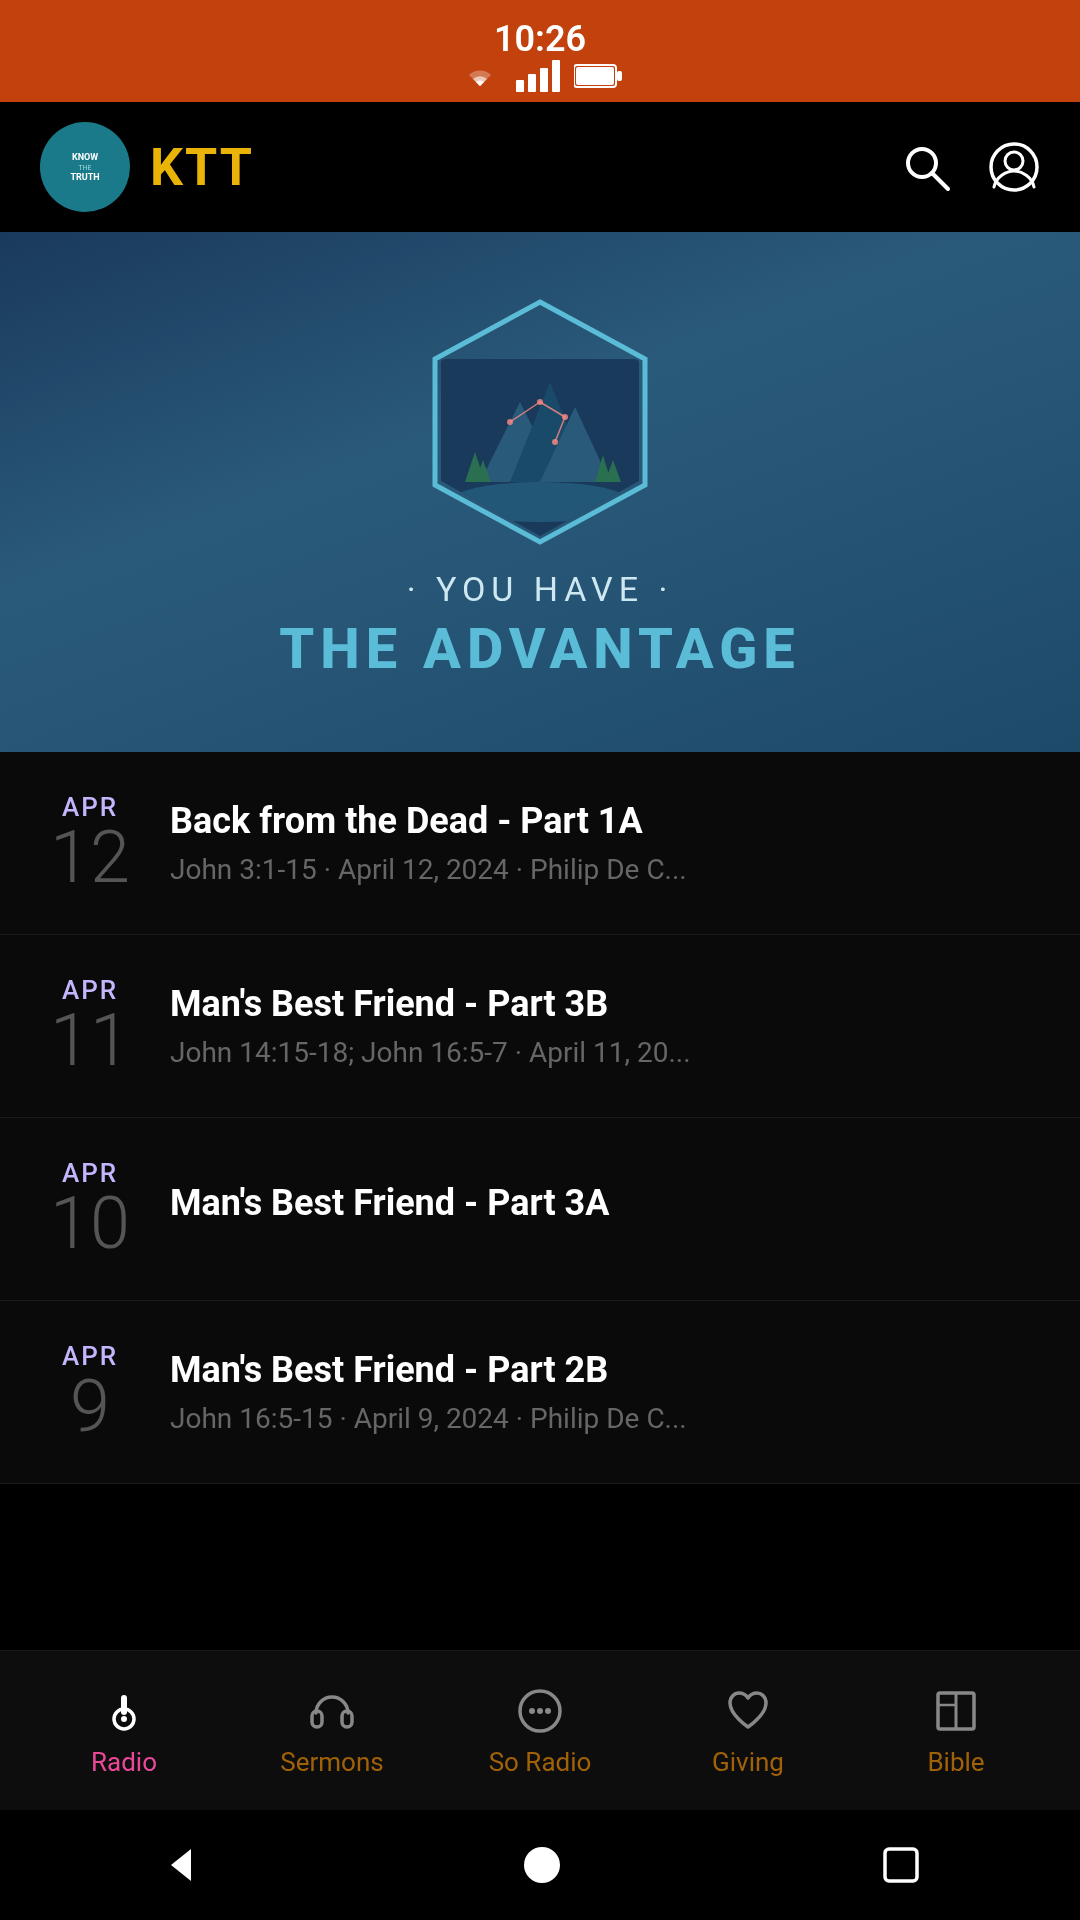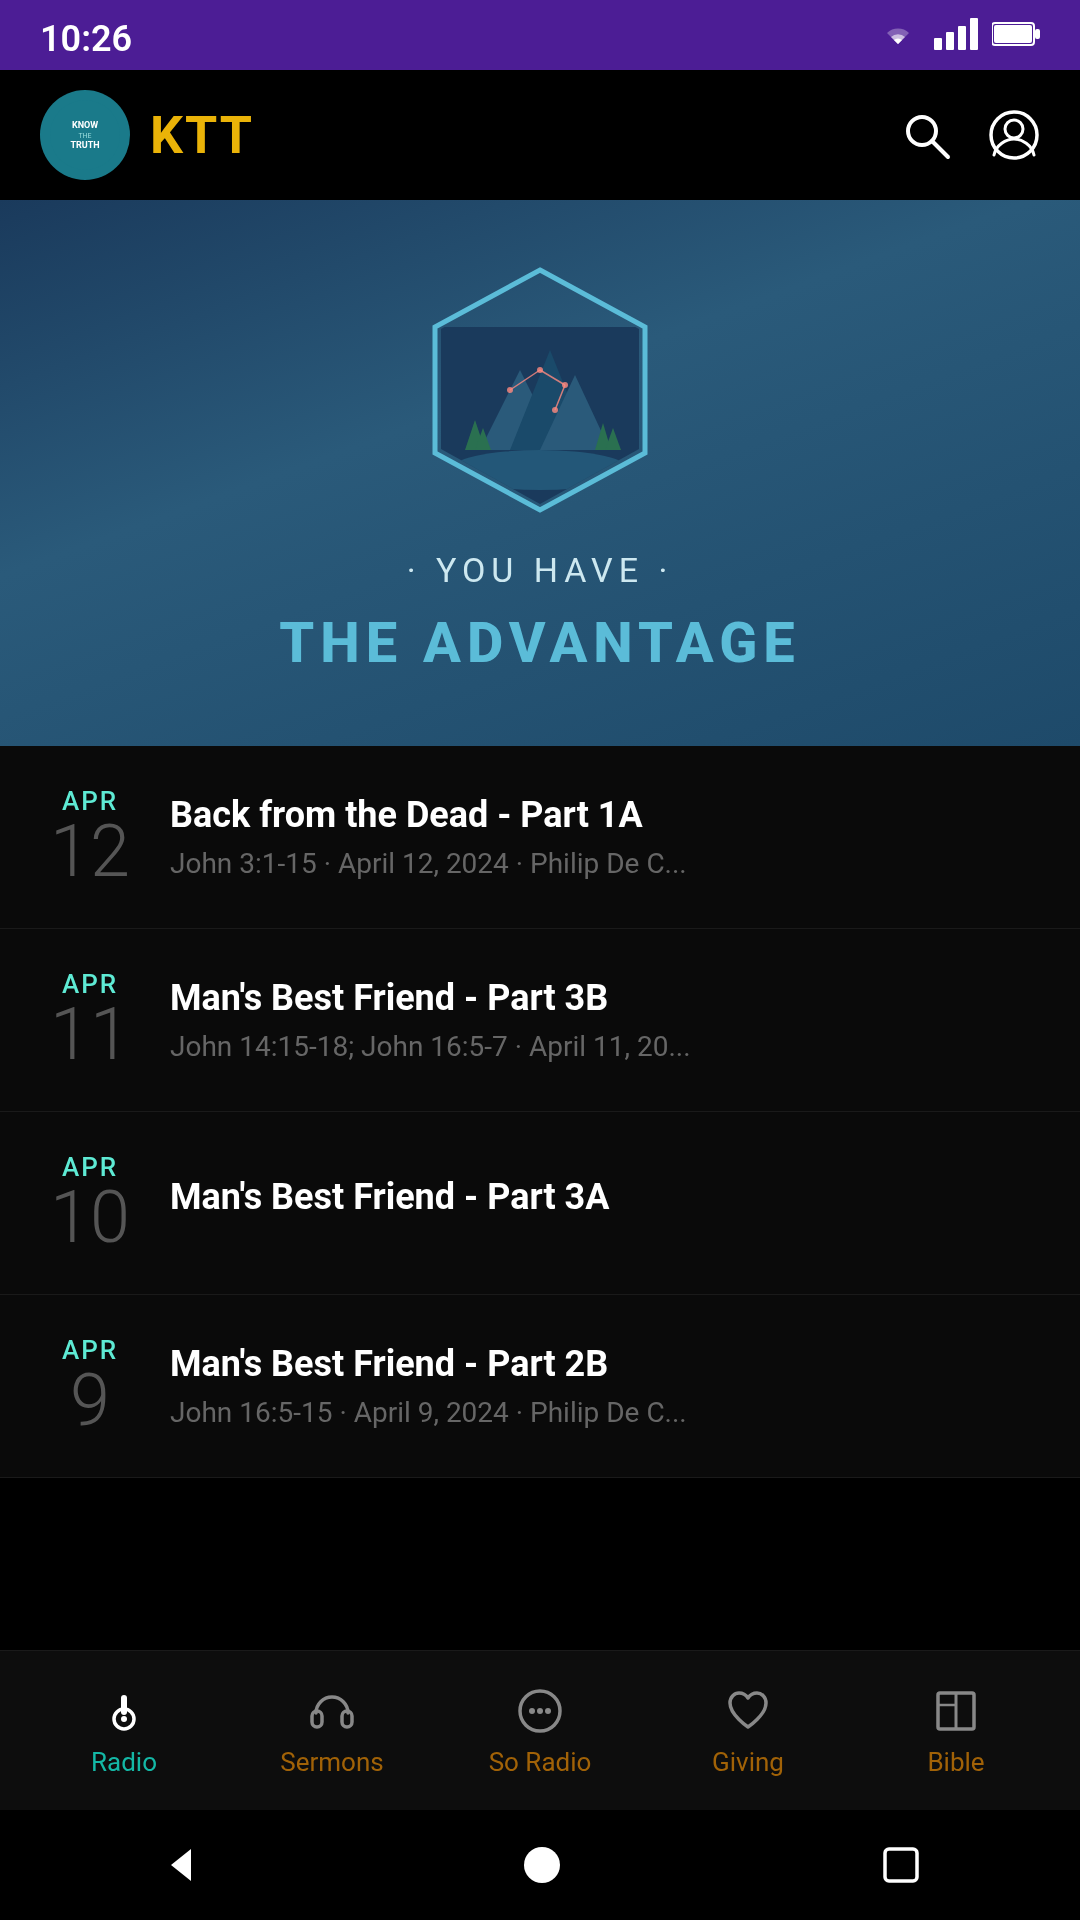--- a/index.html
+++ b/index.html
@@ -16,23 +16,24 @@
       width: 1080px;
       height: 1920px;
       overflow: hidden;
       position: relative;
     }
 
     
     .status-bar {
       display: flex;
       justify-content: space-between;
-      align-items: flex-start;
+      align-items: center;
       padding: 18px 40px 10px 40px;
-      background: #4c1d95;
+      background: #c2410c;
+      flex-direction: column;
     }
 
     .status-time {
       font-size: 36px;
       font-weight: 600;
       color: #fff;
     }
 
     .status-icons {
       display: flex;
@@ -97,21 +98,21 @@
     }
 
     
     .hero-banner {
       background: linear-gradient(160deg, #1a3a5c 0%, #2a5a7a 40%, #1e4a6a 100%);
       display: flex;
       flex-direction: column;
       align-items: center;
       justify-content: space-between;
       padding: 60px 40px 70px;
-      gap: 30px;
+      gap: 17px;
     }
 
     .hero-hexagon {
       position: relative;
       width: 260px;
       height: 260px;
     }
 
     .hero-subtitle {
       font-size: 34px;
@@ -148,21 +149,21 @@
     .sermon-date {
       display: flex;
       flex-direction: column;
       align-items: center;
       min-width: 100px;
       flex-shrink: 0;
     }
 
     .sermon-month {
       font-size: 26px;
-      color: #5eead4;
+      color: #c4b5fd;
       font-weight: 500;
       letter-spacing: 2px;
       text-transform: uppercase;
     }
 
     .sermon-day {
       font-size: 72px;
       color: #555;
       font-weight: 300;
       line-height: 1;
@@ -400,21 +401,21 @@
 <div class="bottom-nav">
 
   <div class="nav-item active">
     <div class="nav-icon">
       <svg width="52" height="52" viewBox="0 0 52 52" fill="none">
         <circle cx="26" cy="34" r="10" stroke="white" stroke-width="3.5"></circle>
         <rect x="23" y="10" width="6" height="20" rx="3" fill="white"></rect>
         <circle cx="26" cy="34" r="3" fill="white"></circle>
       </svg>
     </div>
-    <span class="nav-label" style="color:#14b8a6;">Radio</span>
+    <span class="nav-label" style="color:#ec4899;">Radio</span>
   </div>
 
   <div class="nav-item">
     <div class="nav-icon">
       <svg width="52" height="52" viewBox="0 0 52 52" fill="none">
         <path d="M10 28c0-8.8 7.2-16 16-16s16 7.2 16 16" stroke="#888" stroke-width="3.5" stroke-linecap="round"></path>
         <rect x="6" y="26" width="10" height="16" rx="5" stroke="#888" stroke-width="3.5"></rect>
         <rect x="36" y="26" width="10" height="16" rx="5" stroke="#888" stroke-width="3.5"></rect>
       </svg>
     </div>

